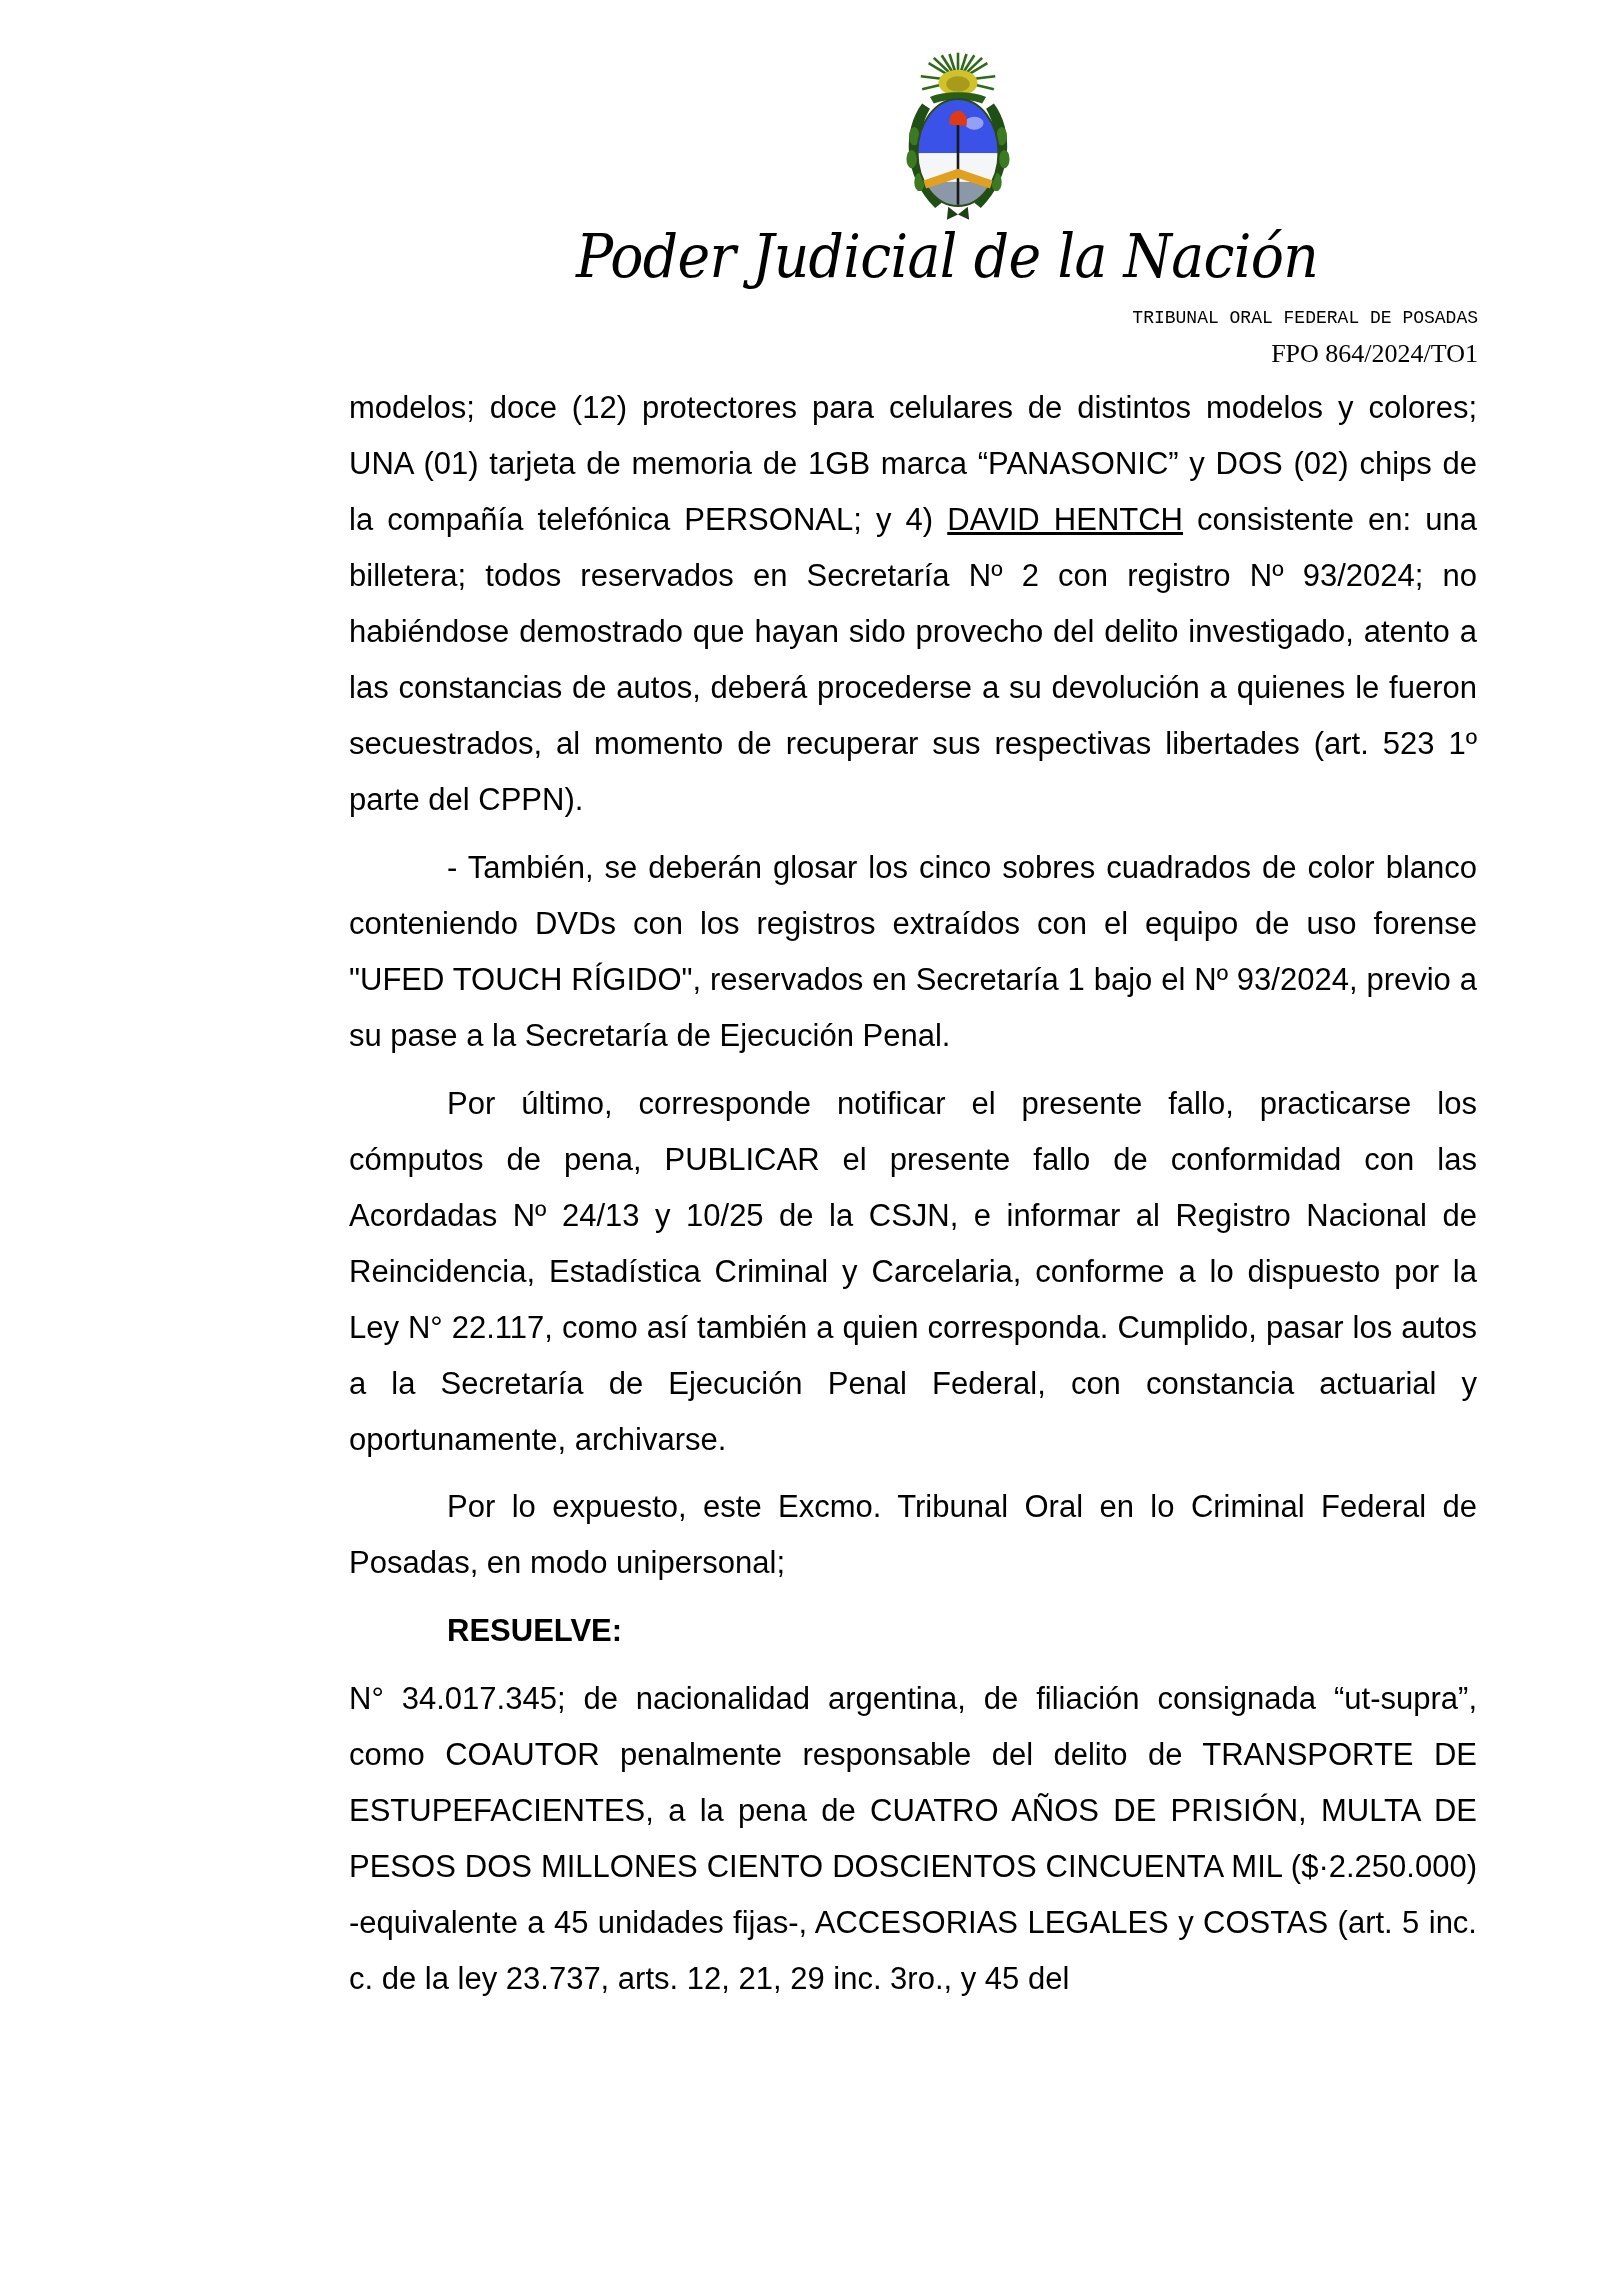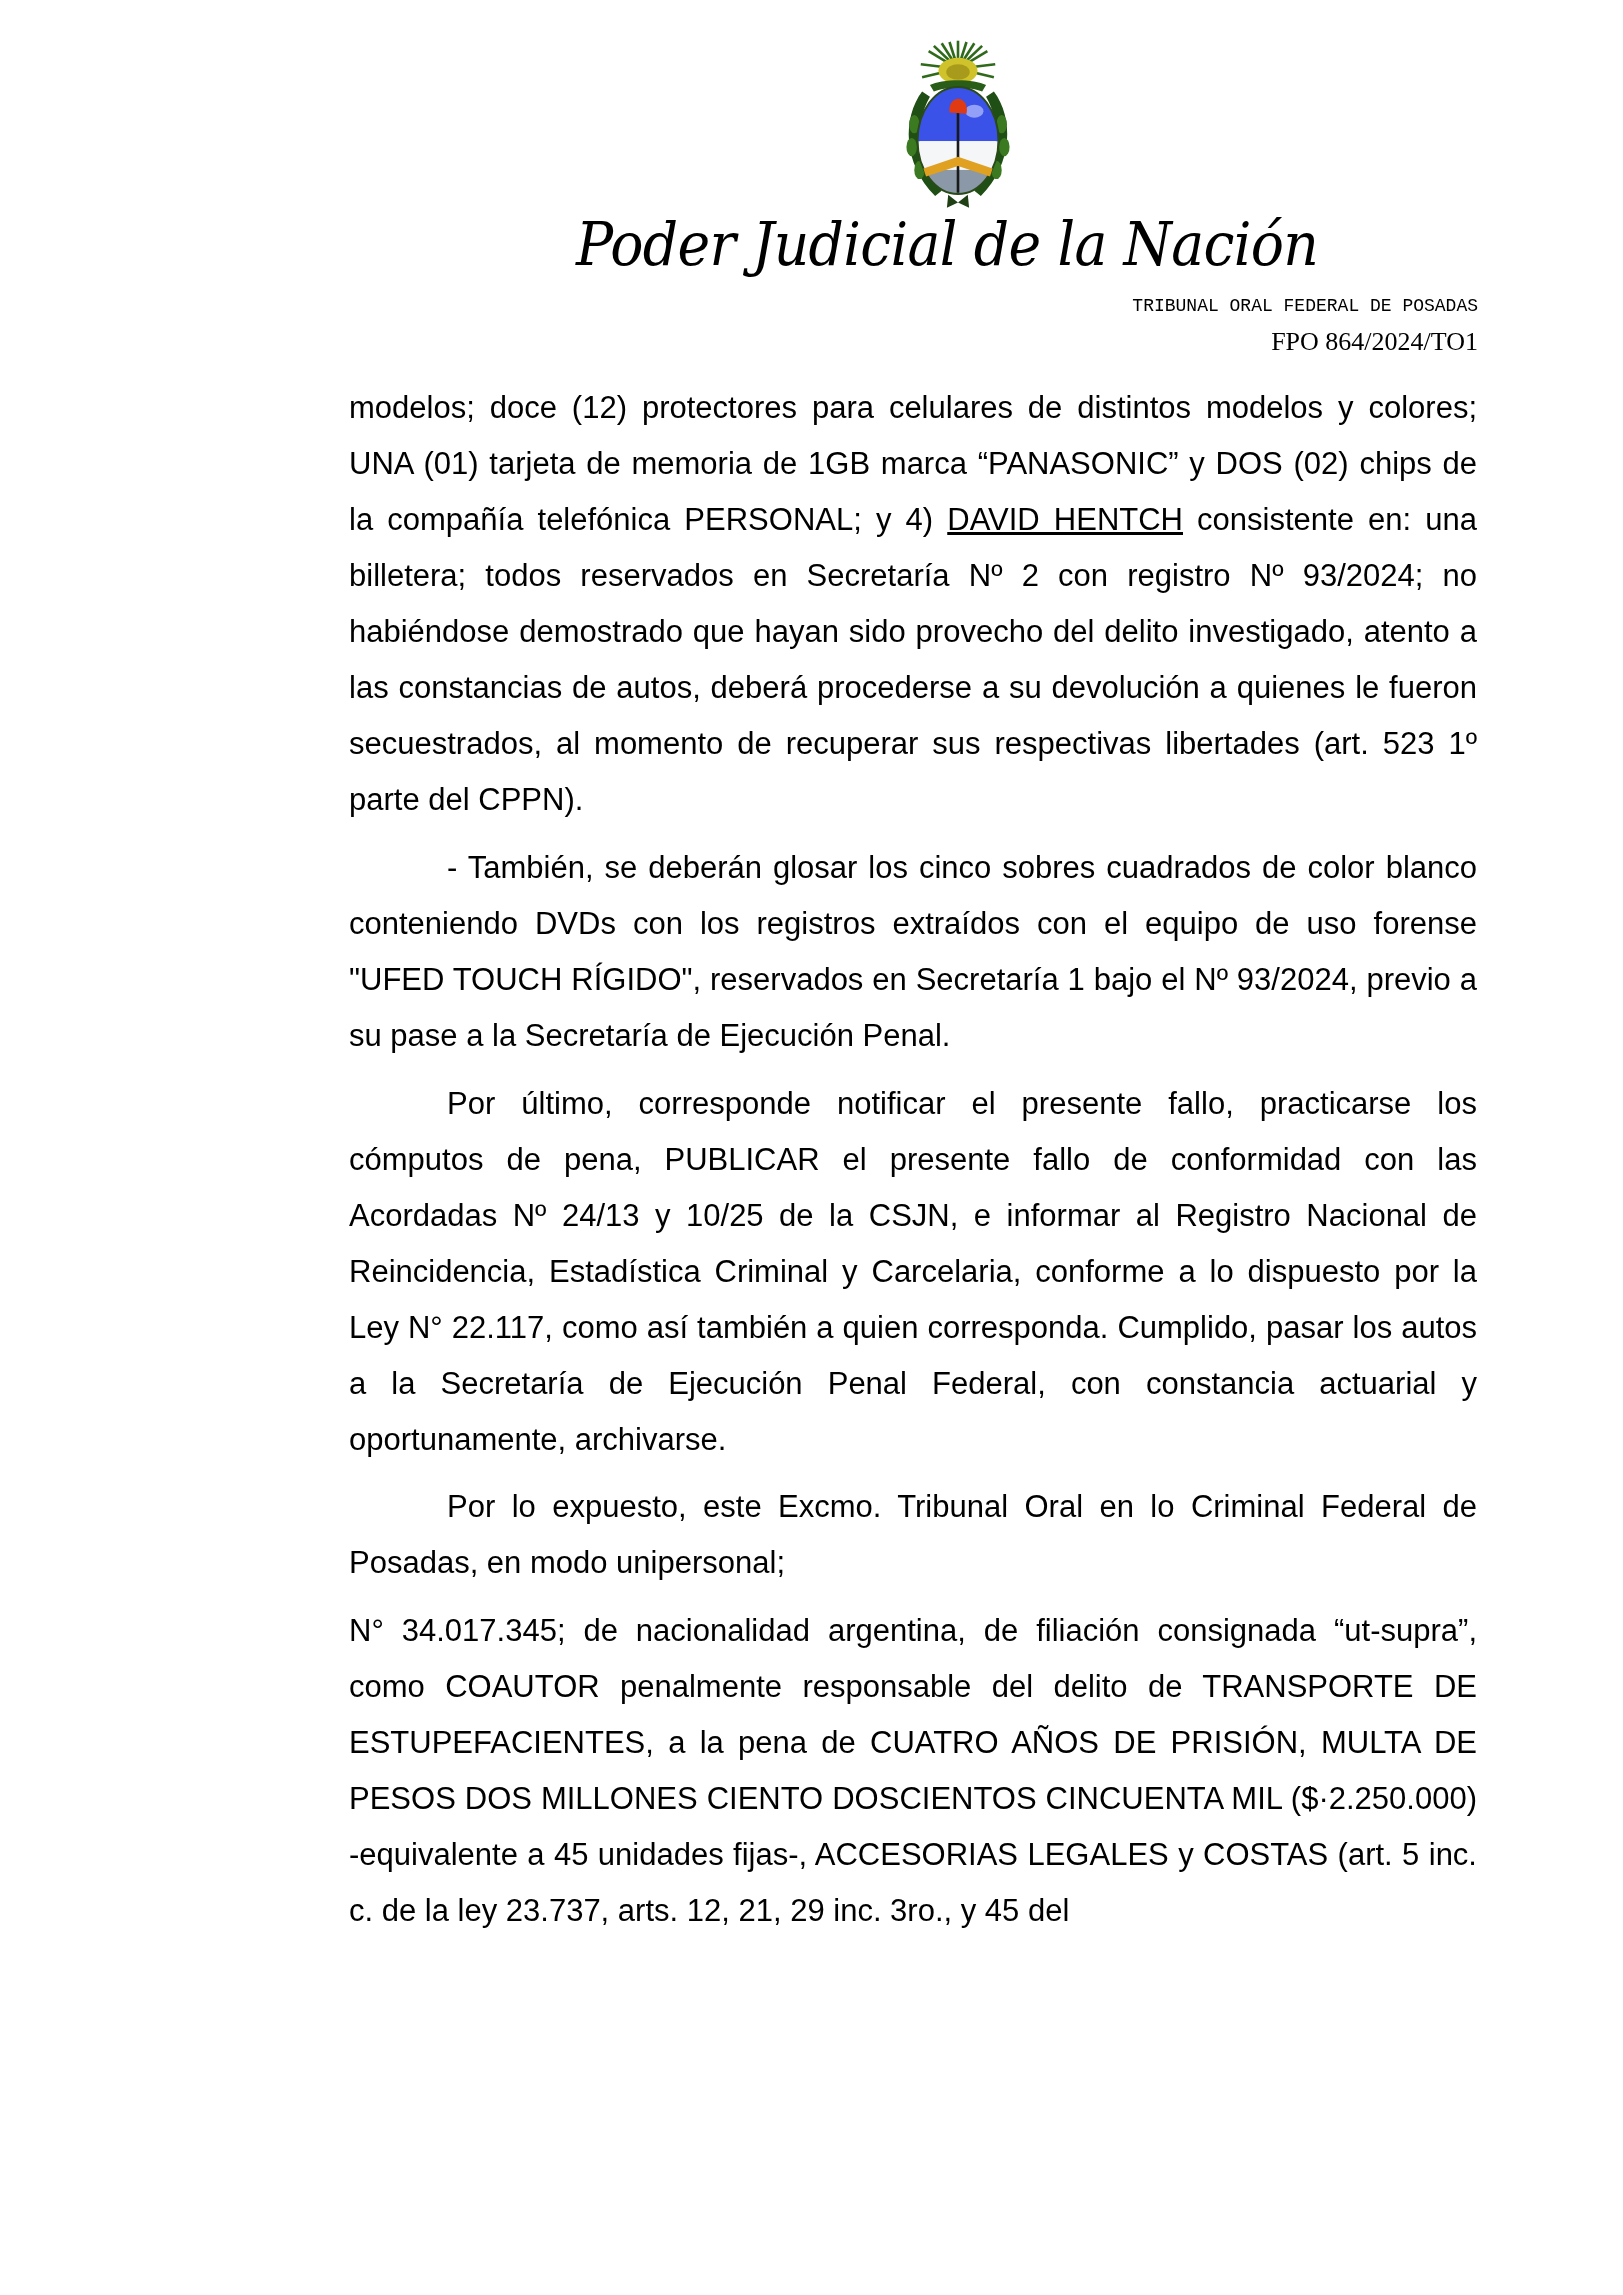--- a/index.html
+++ b/index.html
@@ -10,21 +10,21 @@
     body {
       width: 1623px;
       height: 2295px;
       position: relative;
       overflow: hidden;
       color: #000000;
     }
     .page-header {
       position: absolute;
       left: 0;
-      top: 0;
+      top: 12px;
       width: 1623px;
       height: 366px;
     }
     .coat-of-arms {
       position: absolute;
       left: 896px;
       top: 39px;
       width: 124px;
       height: 177px;
     }
@@ -159,17 +159,18 @@
 
 <div class="body-text">
   <p><span>modelos; doce (12) protectores para celulares de distintos modelos y colores; UNA (01) tarjeta de memoria de 1GB marca “PANASONIC” y DOS (02) chips de la compañía telefónica PERSONAL; y 4) </span><span class="underline">DAVID HENTCH</span><span> consistente en: una billetera; todos reservados en Secretaría Nº 2 con registro Nº 93/2024; no habiéndose demostrado que hayan sido provecho del delito investigado, atento a las constancias de autos, deberá procederse a su devolución a quienes le fueron secuestrados, al momento de recuperar sus respectivas libertades (art. 523 1º parte del CPPN).</span></p>
 
   <p class="indent">- También, se deberán glosar los cinco sobres cuadrados de color blanco conteniendo DVDs con los registros extraídos con el equipo de uso forense "UFED TOUCH RÍGIDO", reservados en Secretaría 1 bajo el Nº 93/2024, previo a su pase a la Secretaría de Ejecución Penal.</p>
 
   <p class="indent">Por último, corresponde notificar el presente fallo, practicarse los cómputos de pena, PUBLICAR el presente fallo de conformidad con las Acordadas Nº 24/13 y 10/25 de la CSJN, e informar al Registro Nacional de Reincidencia, Estadística Criminal y Carcelaria, conforme a lo dispuesto por la Ley N° 22.117, como así también a quien corresponda. Cumplido, pasar los autos a la Secretaría de Ejecución Penal Federal, con constancia actuarial y oportunamente, archivarse.</p>
 
   <p class="indent">Por lo expuesto, este Excmo. Tribunal Oral en lo Criminal Federal de Posadas, en modo unipersonal;</p>
 
+  <p class="resolve-heading">RESUELVE:</p>
 
 
   <p>N° 34.017.345; de nacionalidad argentina, de filiación consignada “ut-supra”, como COAUTOR penalmente responsable del delito de TRANSPORTE DE ESTUPEFACIENTES, a la pena de CUATRO AÑOS DE PRISIÓN, MULTA DE PESOS DOS MILLONES CIENTO DOSCIENTOS CINCUENTA MIL ($·2.250.000) -equivalente a 45 unidades fijas-, ACCESORIAS LEGALES y COSTAS (art. 5 inc. c. de la ley 23.737, arts. 12, 21, 29 inc. 3ro., y 45 del</p>
 </div>
 
 
 </body></html>

